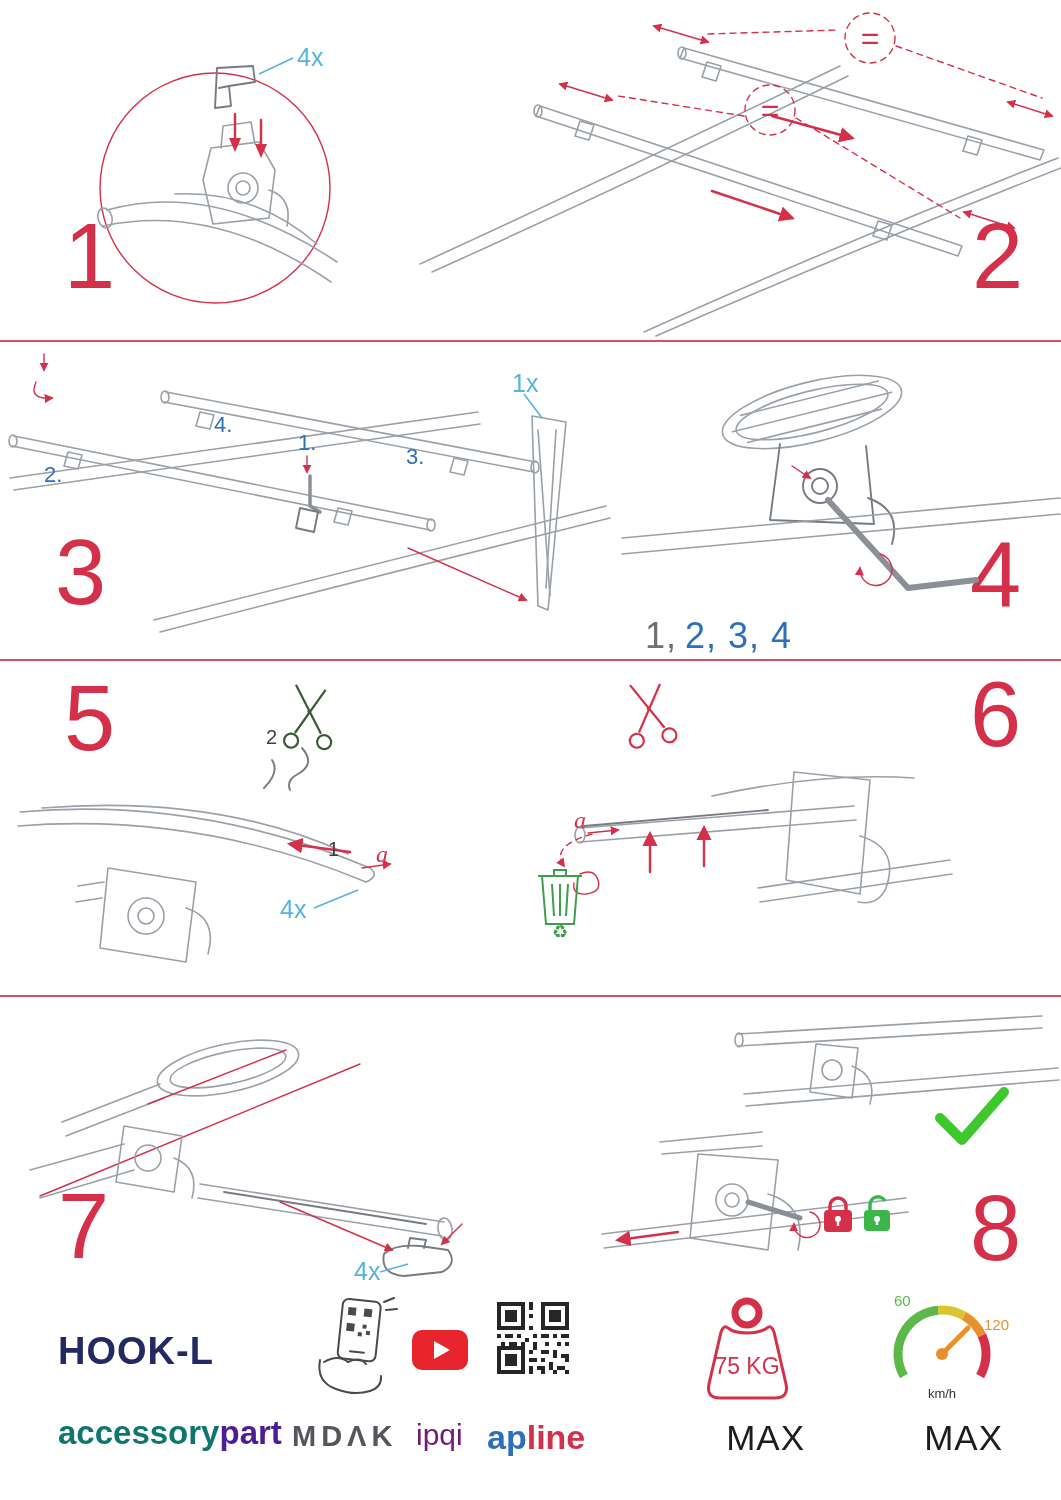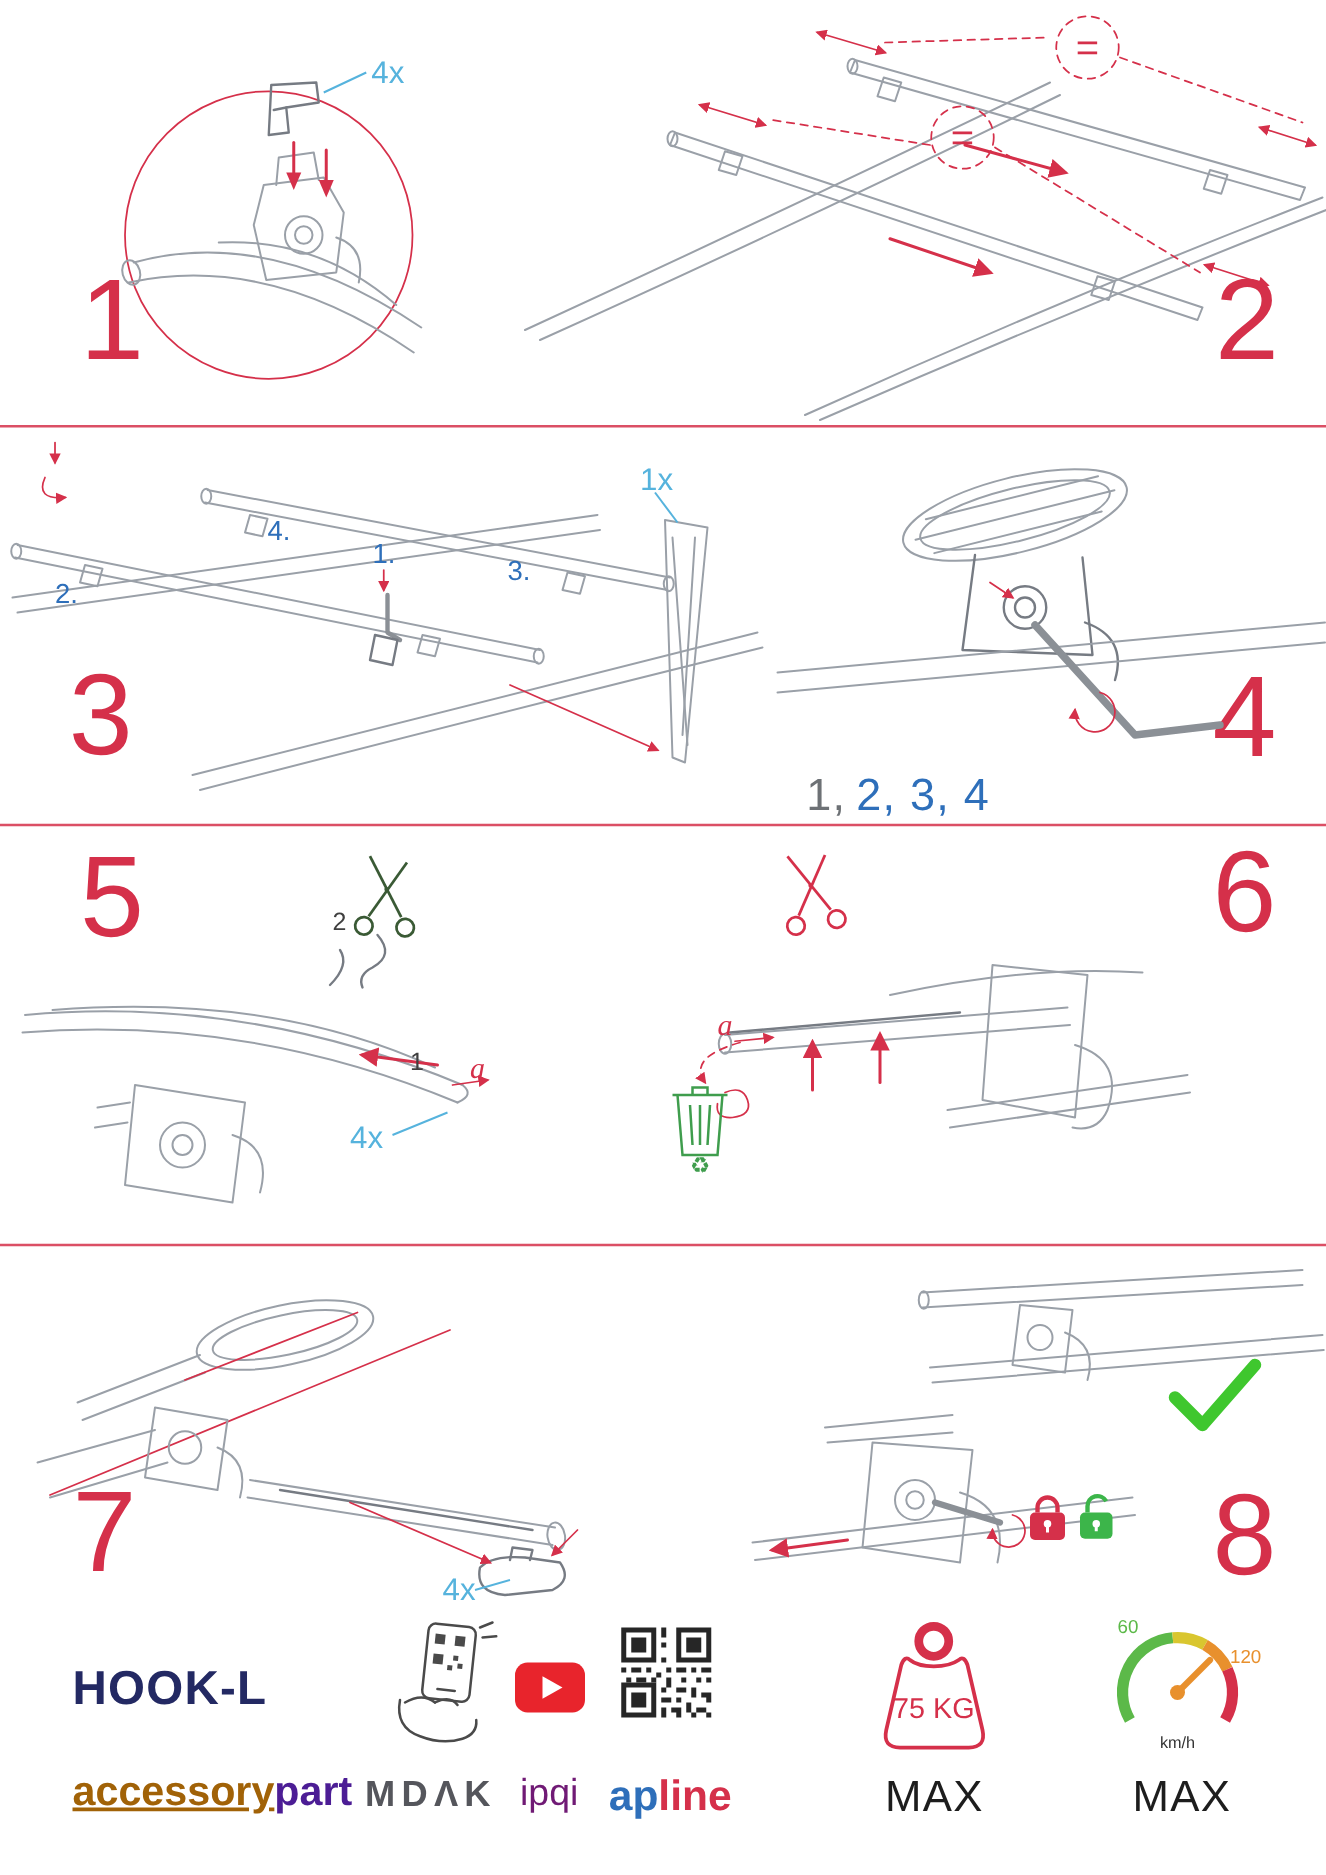--- a/index.html
+++ b/index.html
@@ -20,29 +20,29 @@
   .t-blue{fill:#2e6fba;font-size:22px;}
   .t-eq{fill:#d5304a;font-size:32px;text-anchor:middle;}
   .t-sm{fill:#3f3f3f;font-size:20px;}
   .t-a{fill:#d5304a;font-size:24px;font-style:italic;font-family:"Liberation Serif",serif;}
   .seq{position:absolute;left:645px;top:570px;font-size:36px;letter-spacing:1px;margin-top:45px;}
   .seq .done{color:#6d7175;}
   .seq .todo{color:#2e6fba;margin-left:8px;}
   .product-name{position:absolute;left:58px;top:1330px;font-size:38px;font-weight:bold;
                 color:#232963;letter-spacing:1px;}
   .brand{position:absolute;left:58px;top:1414px;font-size:33px;font-weight:bold;}
-  .brand .brand-dark{color:#a16207;text-decoration:underline;}
+  .brand .brand-dark{color:#0f766e;}
   .brand .brand-red{color:#4c1d95;}
   .logo-mdak{position:absolute;left:292px;top:1420px;font-size:29px;font-weight:bold;
              color:#55565c;letter-spacing:5px;}
   .logo-ipqi{position:absolute;left:416px;top:1418px;font-size:30px;color:#701a75;}
   .logo-apline{position:absolute;left:487px;top:1418px;font-size:34px;font-weight:bold;}
   .logo-apline .ap{color:#2e6fba;}
   .logo-apline .line{color:#d5304a;}
-  .max{position:absolute;font-size:35px;color:#1d1d1d;letter-spacing:1px;text-align:center;}
+  .max{position:absolute;font-size:35px;color:#1d1d1d;letter-spacing:1px;text-align:right;}
   .max-left{left:690px;top:1418px;width:115px;}
   .max-right{left:888px;top:1418px;width:115px;}
 </style>
 </head>
 <body>
 
 <div class="page">
 
   <div class="divider" style="top:340px"></div>
   <div class="divider" style="top:659px"></div>

